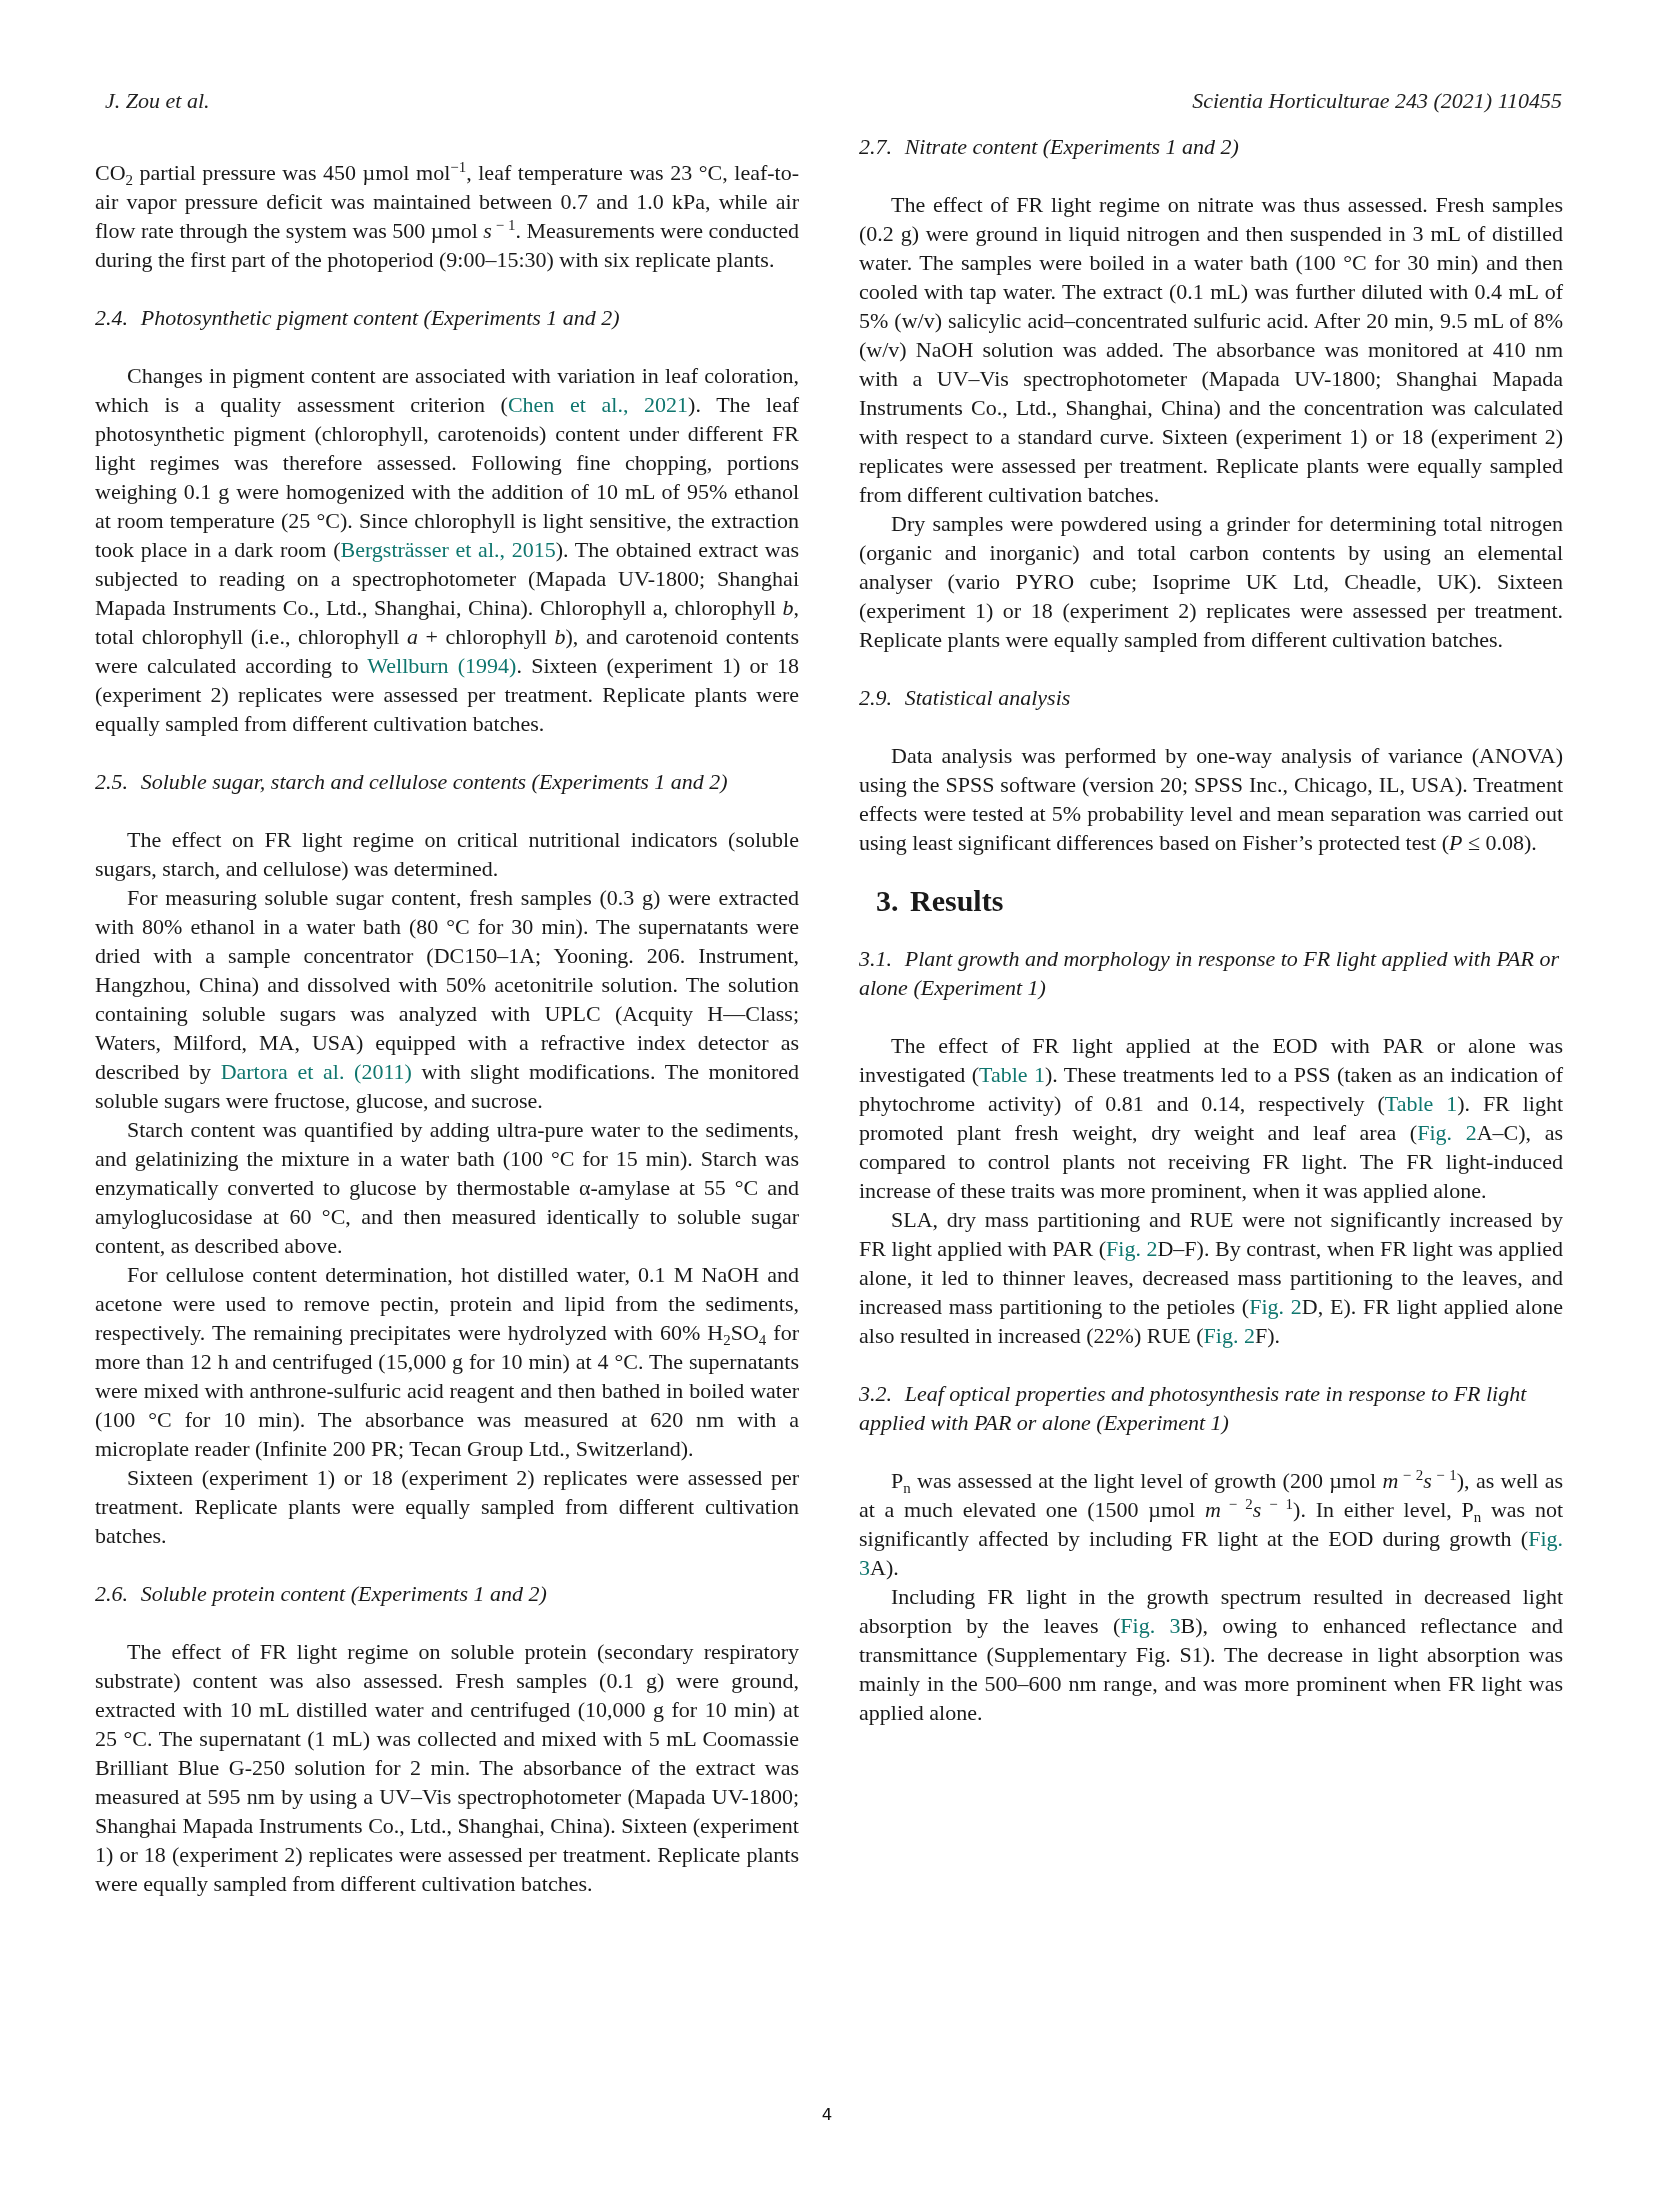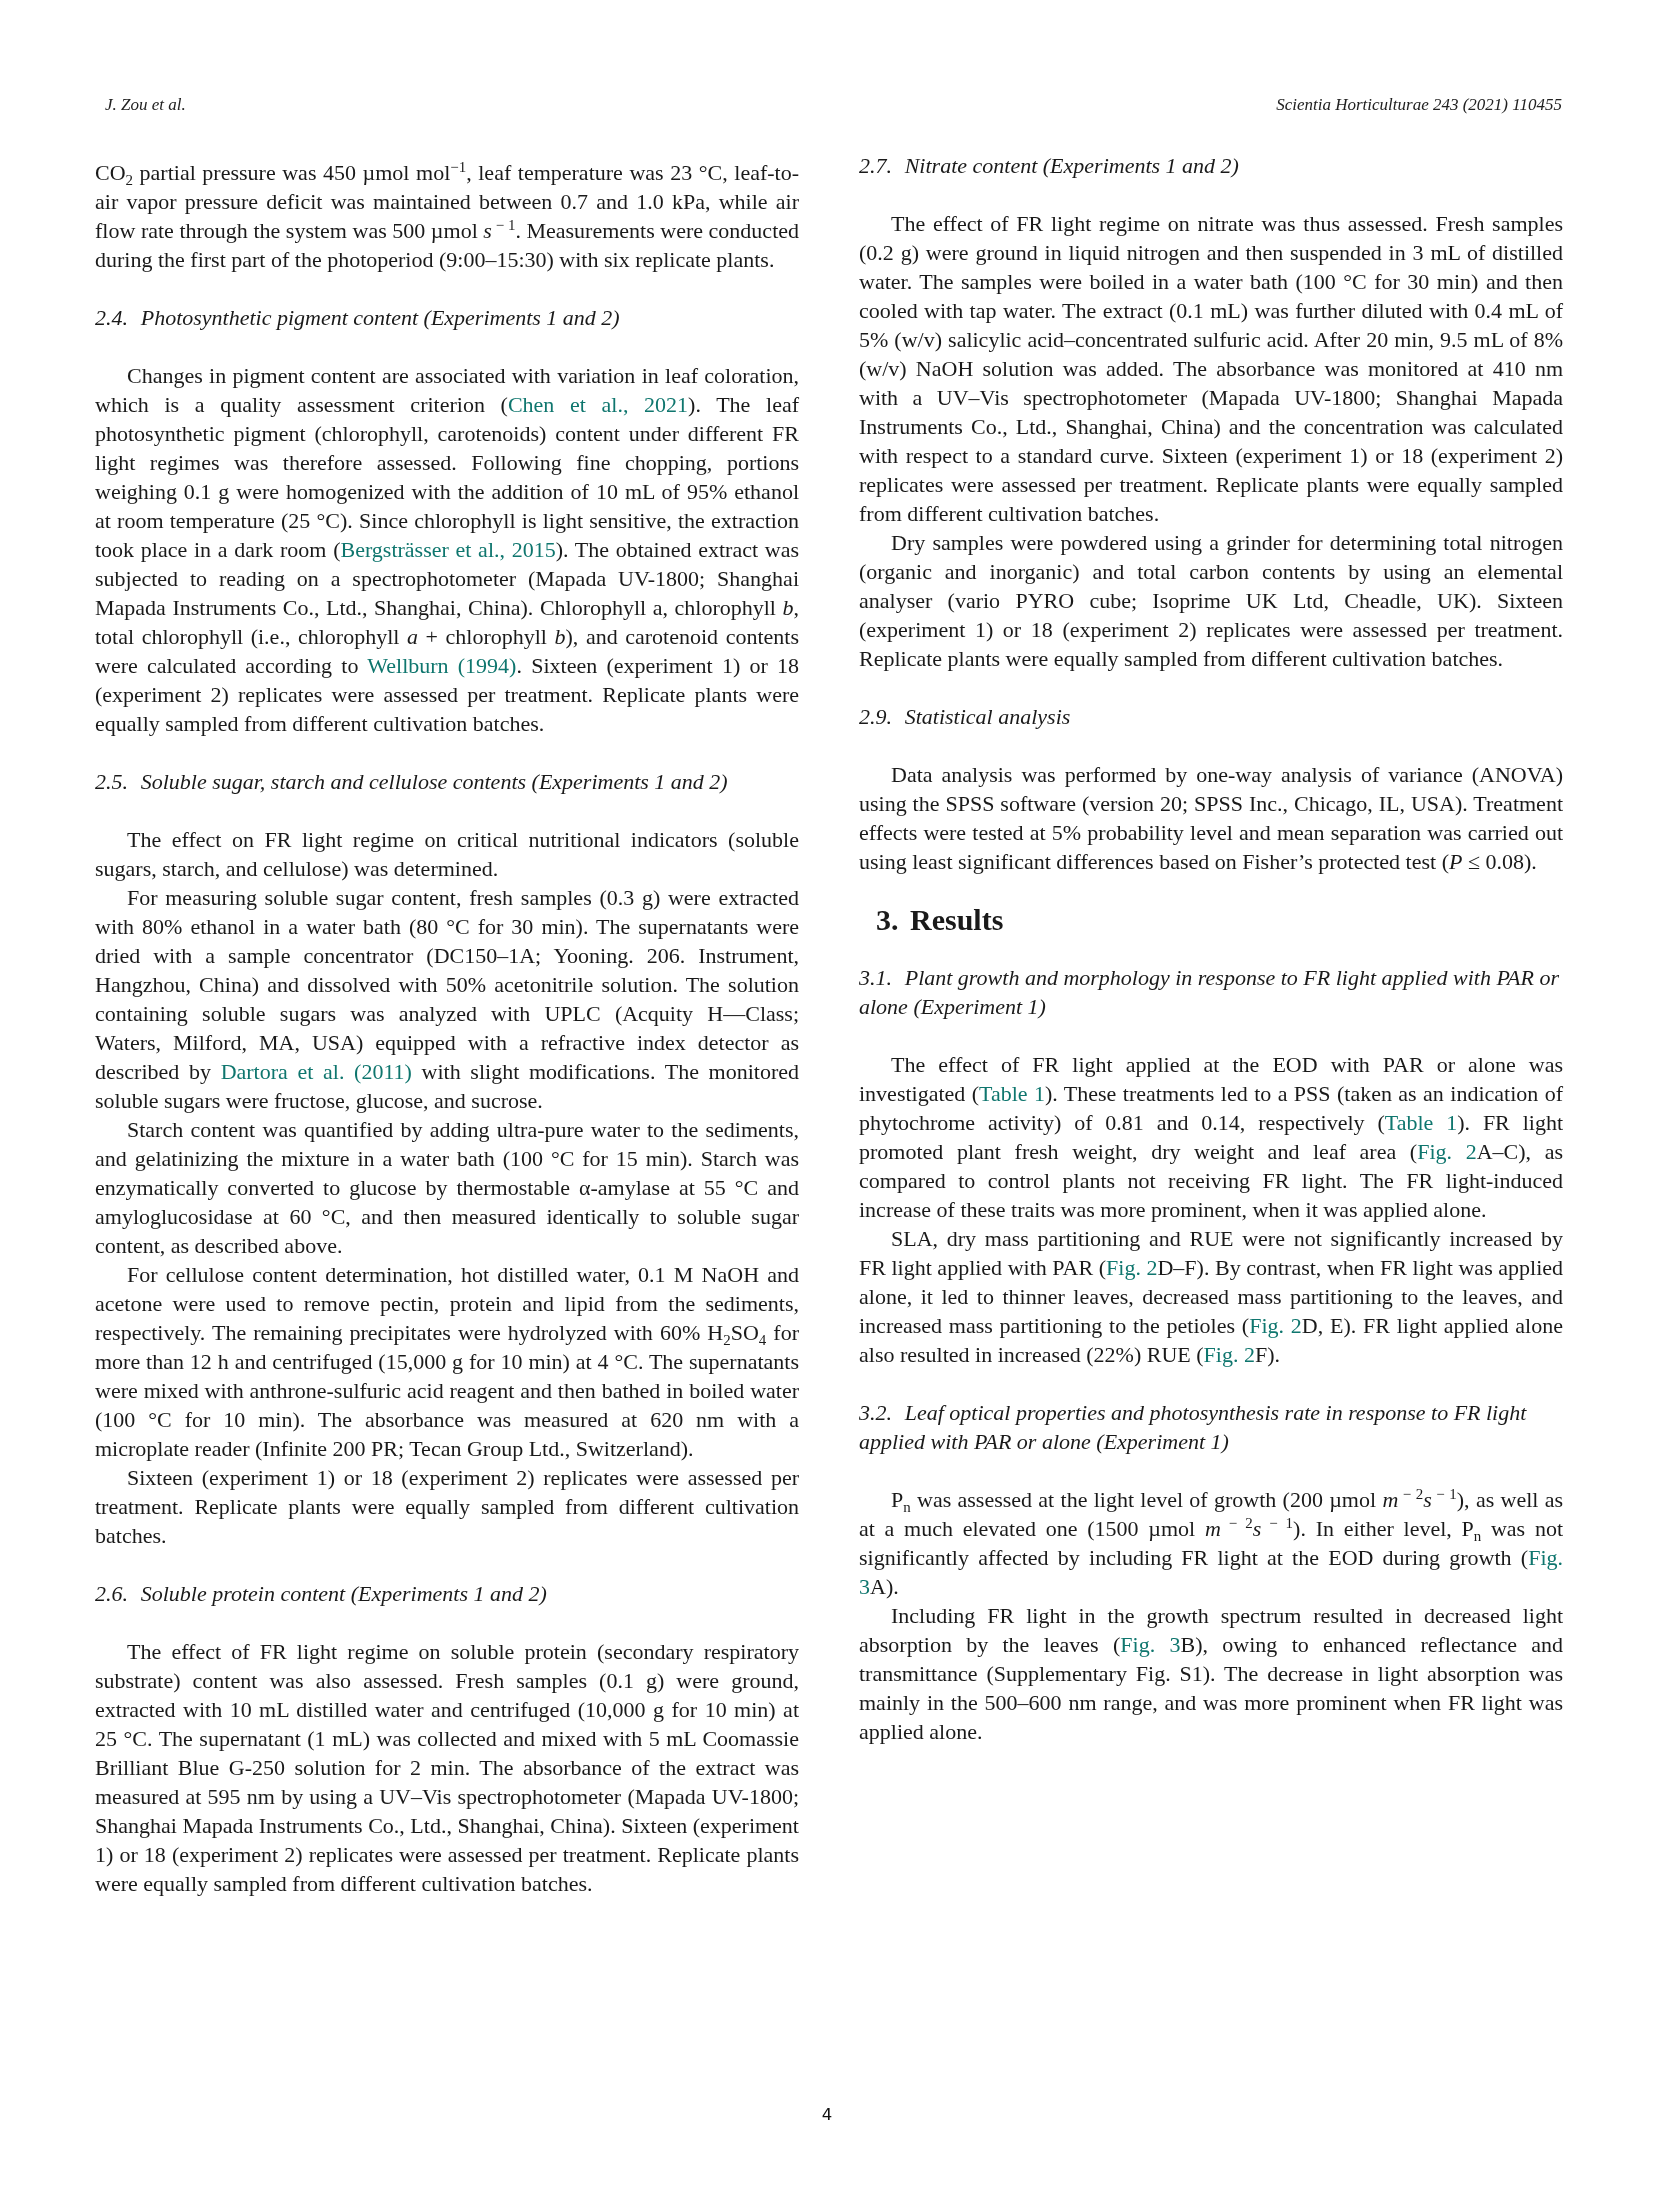--- a/index.html
+++ b/index.html
@@ -2,33 +2,33 @@
 <html style="font-size:10.2px"><head>
 <meta charset="utf-8">
 <style>
   html, body { margin: 0; padding: 0; background: #ffffff; }
   body {
     width: 1654px; height: 2205px; position: relative; overflow: hidden;
     font-family: "Liberation Serif", "DejaVu Serif", serif;
     color: #1a1a1a;
   }
   .running-head {
-    position: absolute; top: 95px; font-style: italic; font-size: 17px;
+    position: absolute; top: 88px; font-style: italic; font-size: 22px;
     color: #222;
   }
   .rh-left { left: 105px; }
   .rh-right { right: 92px; }
   .column {
     position: absolute; top: 158px; width: 704px;
     font-size: 22px; line-height: 29px; text-align: justify;
     hyphens: manual;
   }
   .col-left { left: 95px; }
   .col-right { left: 859px; }
-  .col-right { top: 151px; }
+  .col-right { top: 132px; }
   p { margin: 0; }
   p.indent { text-indent: 32px; }
   h3.sec {
     font-style: italic; font-weight: normal; font-size: 22px; line-height: 29px;
     margin: 29px 0 29px 0; text-align: left;
   }
   h3.sec .num { margin-right: 12.7px; }
   h2.main {
     font-weight: bold; font-size: 30px; line-height: 29px; margin: 29px 0 29px 17px;
   }

